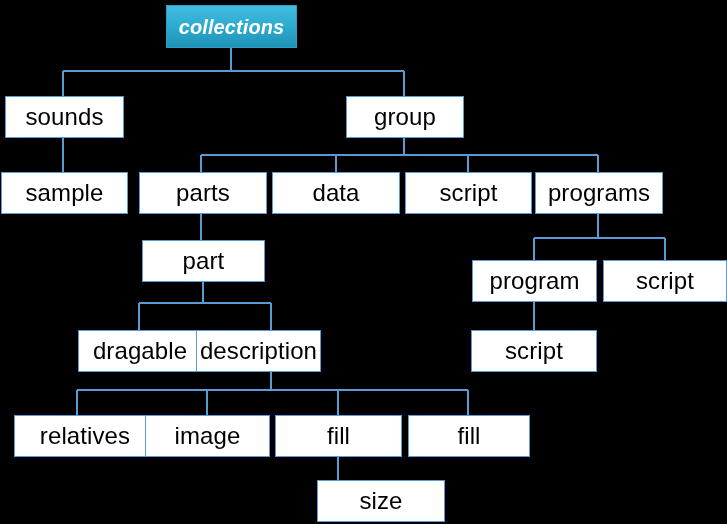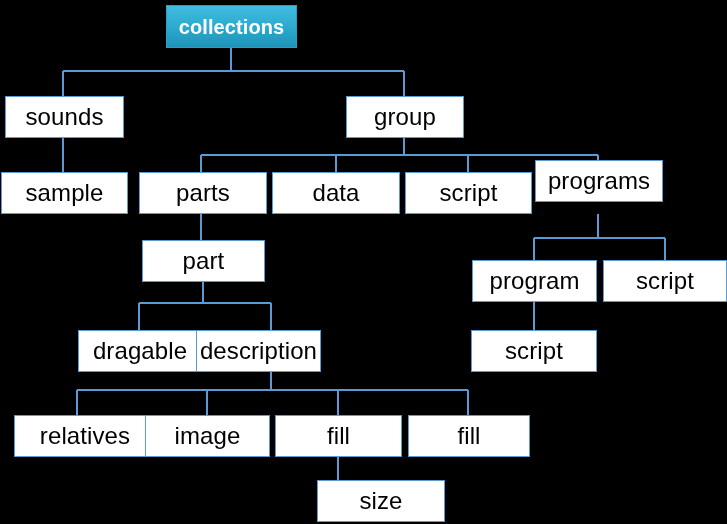--- a/index.html
+++ b/index.html
@@ -74,28 +74,28 @@
       <polyline points="534,302 534,330" fill="none" stroke="#5b9bd5" stroke-width="1.6" shape-rendering="crispEdges"></polyline>
       <polyline points="271,372 271,390" fill="none" stroke="#5b9bd5" stroke-width="1.6" shape-rendering="crispEdges"></polyline>
       <polyline points="77,390 468,390" fill="none" stroke="#5b9bd5" stroke-width="1.6" shape-rendering="crispEdges"></polyline>
       <polyline points="77,390 77,415" fill="none" stroke="#5b9bd5" stroke-width="1.6" shape-rendering="crispEdges"></polyline>
       <polyline points="207,390 207,415" fill="none" stroke="#5b9bd5" stroke-width="1.6" shape-rendering="crispEdges"></polyline>
       <polyline points="338,390 338,415" fill="none" stroke="#5b9bd5" stroke-width="1.6" shape-rendering="crispEdges"></polyline>
       <polyline points="468,390 468,415" fill="none" stroke="#5b9bd5" stroke-width="1.6" shape-rendering="crispEdges"></polyline>
       <polyline points="338,457 338,480" fill="none" stroke="#5b9bd5" stroke-width="1.6" shape-rendering="crispEdges"></polyline>
     </svg>
   <div id="nodes">
-      <div class="node root" style="left: 166px; top: 5px; width: 131px; height: 43px;">collections</div>
+      <div class="node root" style="left: 166px; top: 5px; width: 131px; height: 43px; font-style: italic;">collections</div>
       <div class="node" style="left: 5px; top: 96px; width: 119px; height: 42px;">sounds</div>
       <div class="node" style="left: 346px; top: 96px; width: 118px; height: 42px;">group</div>
       <div class="node" style="left: 1px; top: 172px; width: 127px; height: 42px; text-align: right;">sample</div>
       <div class="node" style="left: 139px; top: 172px; width: 128px; height: 42px;">parts</div>
       <div class="node" style="left: 272px; top: 172px; width: 128px; height: 42px;">data</div>
       <div class="node" style="left: 405px; top: 172px; width: 127px; height: 42px;">script</div>
-      <div class="node" style="left: 535px; top: 160px; width: 128px; height: 42px;">programs</div>
+      <div class="node" style="left: 535px; top: 172px; width: 128px; height: 42px;">programs</div>
       <div class="node" style="left: 142px; top: 240px; width: 123px; height: 42px;">part</div>
       <div class="node" style="left: 472px; top: 260px; width: 125px; height: 42px;">program</div>
       <div class="node" style="left: 603px; top: 260px; width: 124px; height: 42px;">script</div>
       <div class="node" style="left: 78px; top: 330px; width: 124px; height: 42px;">dragable</div>
       <div class="node" style="left: 196px; top: 330px; width: 125px; height: 42px;">description</div>
       <div class="node" style="left: 471px; top: 330px; width: 126px; height: 42px;">script</div>
       <div class="node" style="left: 14px; top: 415px; width: 142px; height: 42px;">relatives</div>
       <div class="node" style="left: 145px; top: 415px; width: 125px; height: 42px;">image</div>
       <div class="node" style="left: 275px; top: 415px; width: 127px; height: 42px;">fill</div>
       <div class="node" style="left: 408px; top: 415px; width: 122px; height: 42px;">fill</div>

